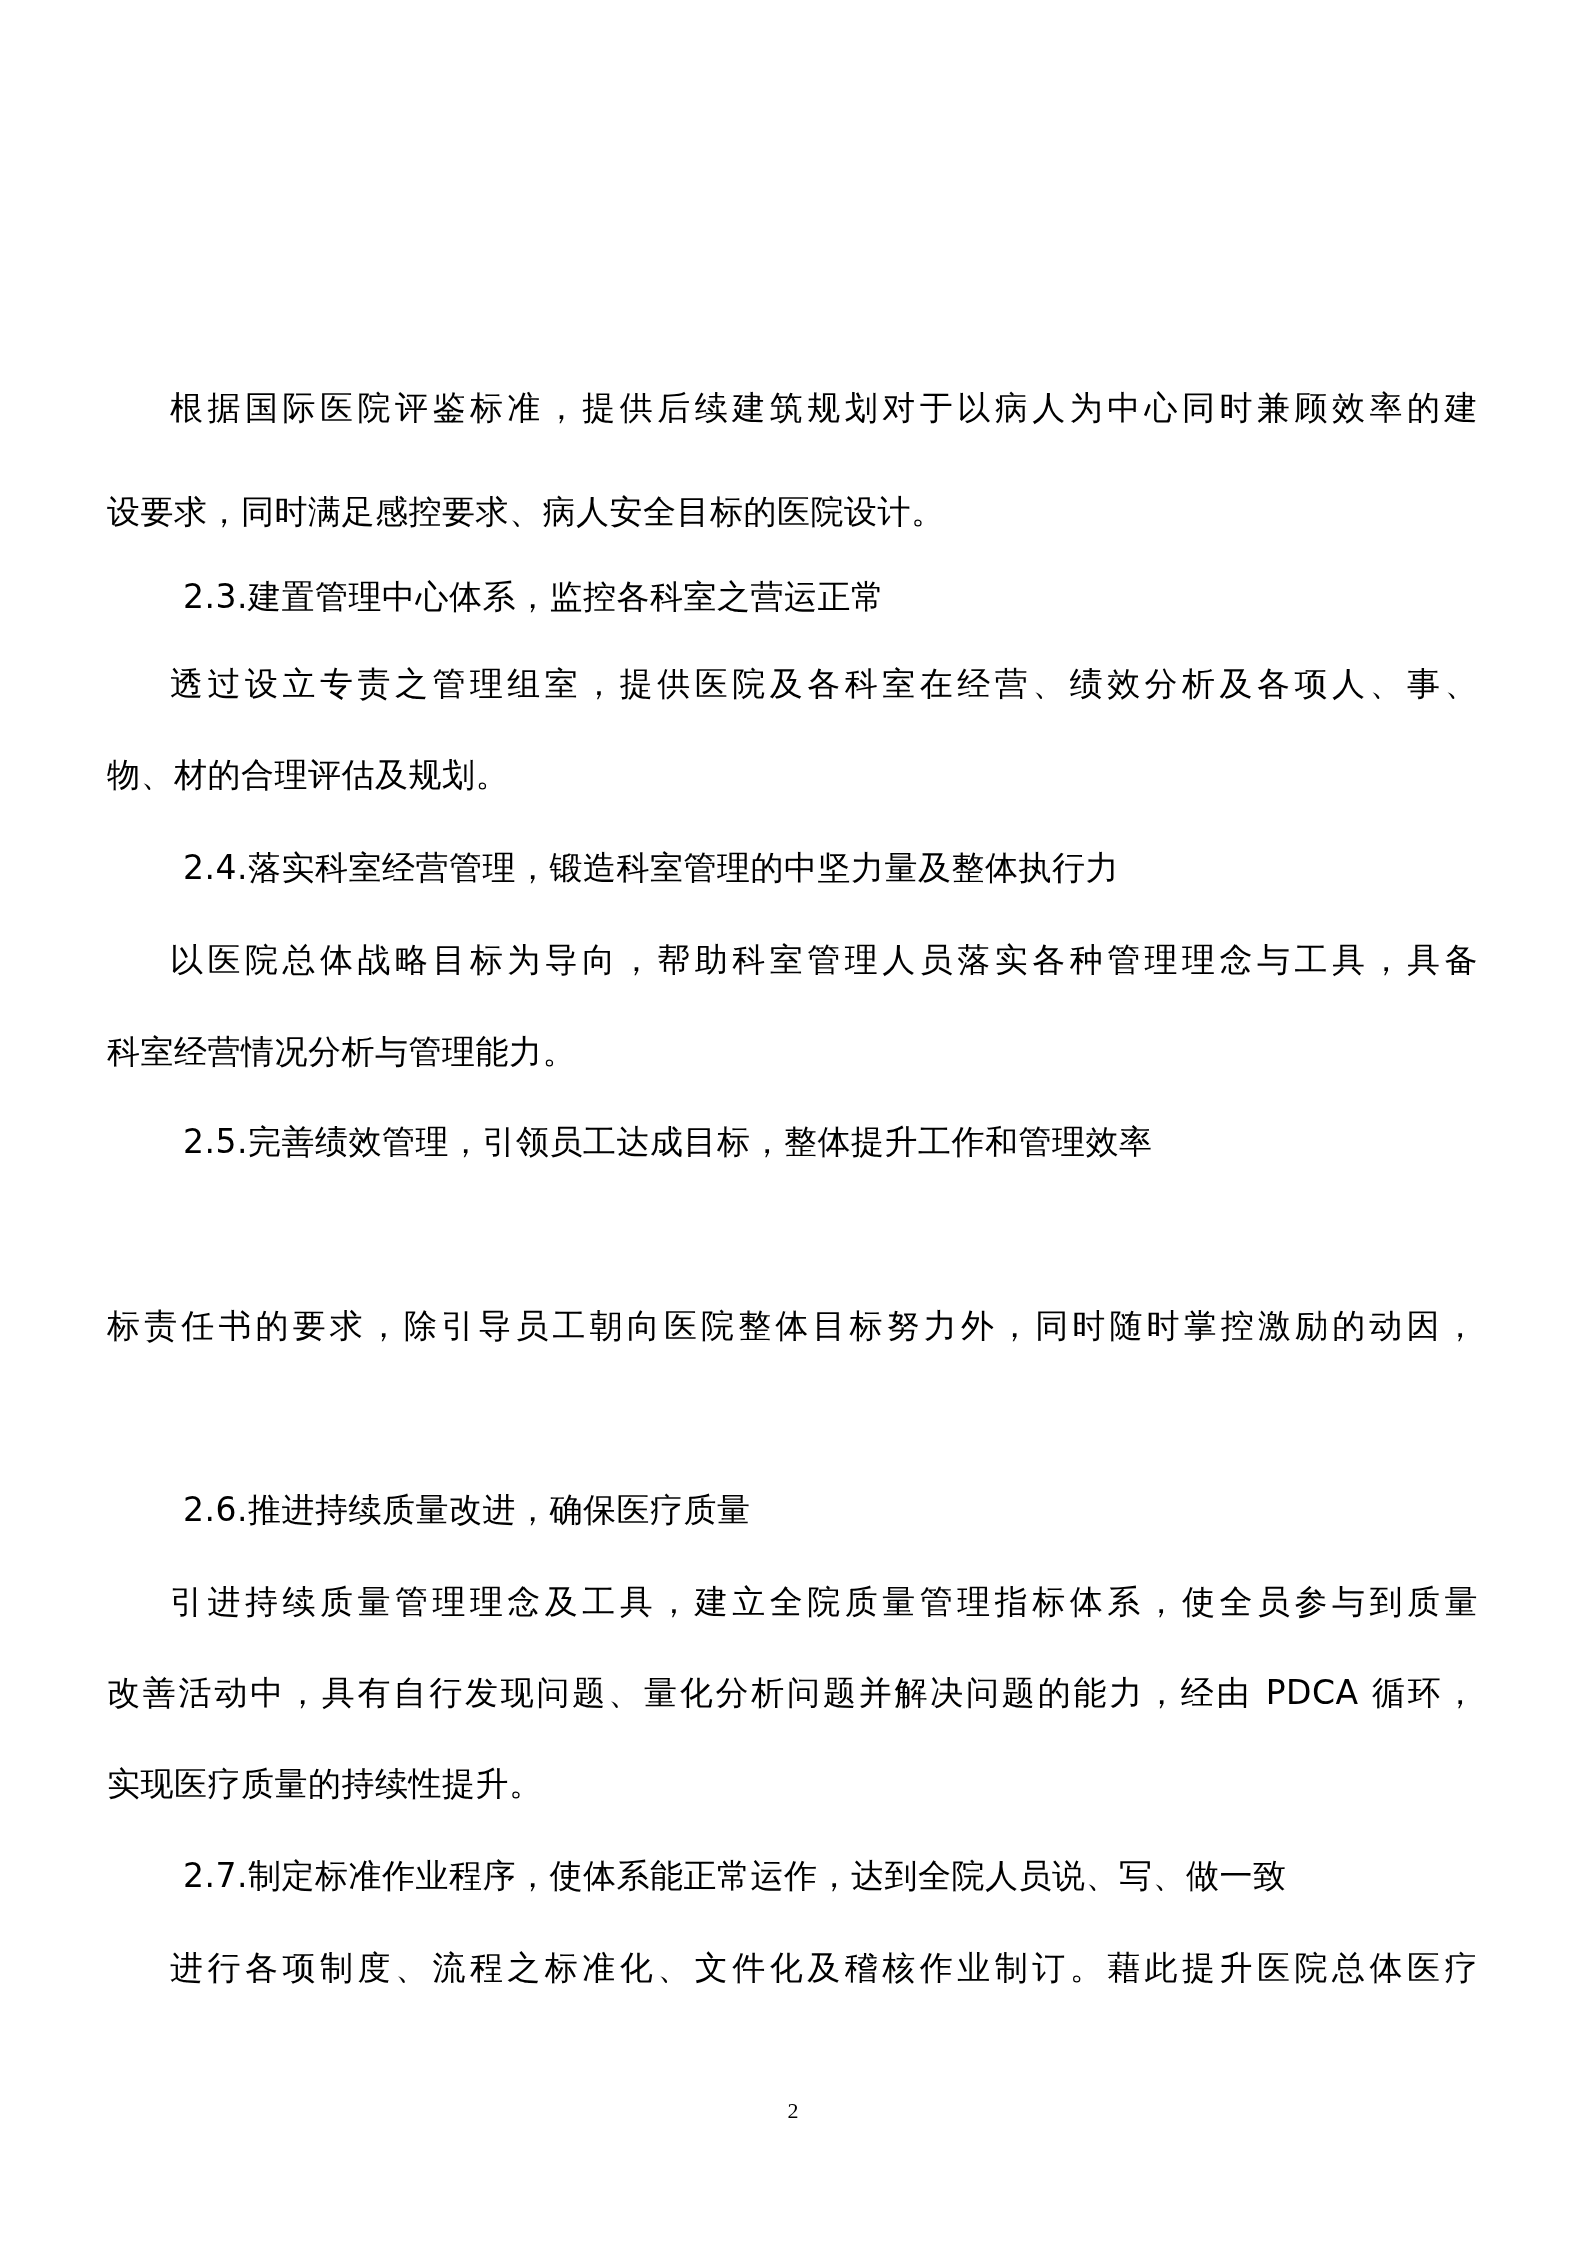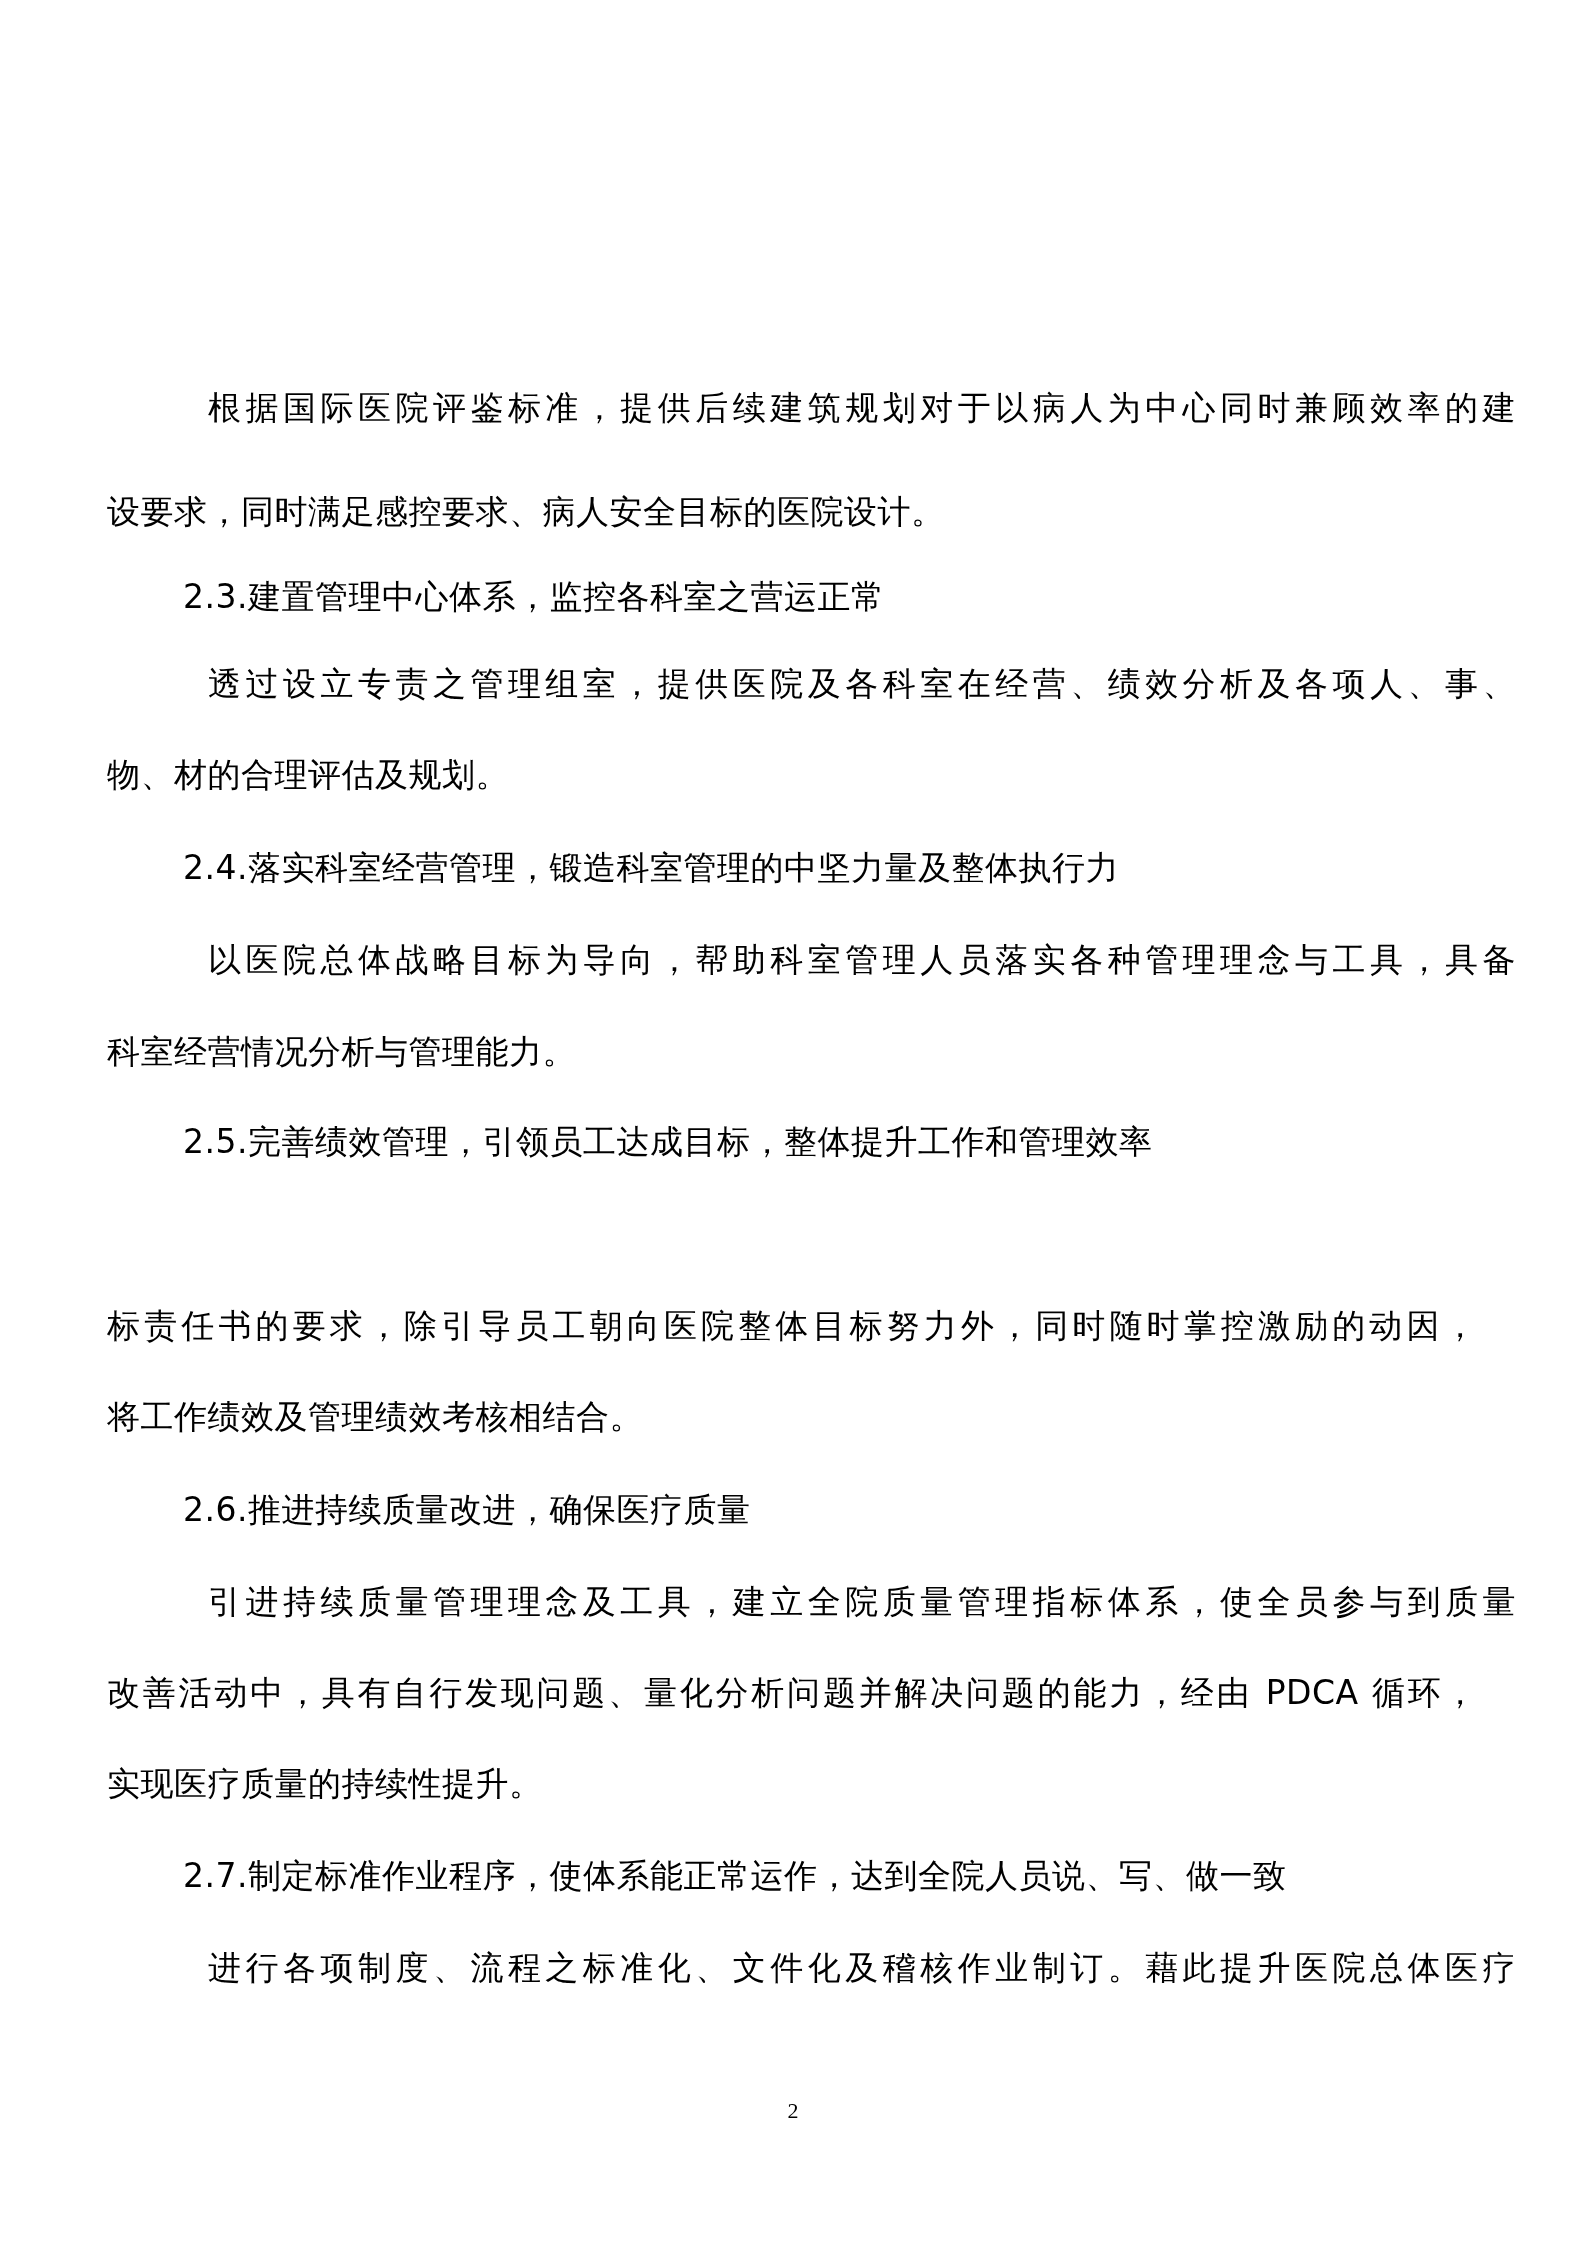--- a/index.html
+++ b/index.html
@@ -4,21 +4,21 @@
 <style>
   html, body { margin: 0; padding: 0; background: #ffffff; }
   body { width: 1586px; height: 2245px; position: relative; overflow: hidden;
          font-family: "DejaVu Sans", "Liberation Sans", sans-serif; color: #000; }
   .page { position: absolute; left: 0; top: 0; width: 1586px; height: 2245px; background: #fff; }
   .line { position: absolute; font-size: 33px; line-height: 40px; white-space: nowrap; letter-spacing: 0.5px; }
   .heading { left: 183px; }
   .first { left: 170px; }
   .cont { left: 107px; }
   .justify { width: 1370px; text-align: justify; text-align-last: justify; }
-  .justify.first { width: 1308px; margin-left: 38px; }
+  .justify.first { width: 1308px; }
   .pagenum { position: absolute; left: 0; width: 1586px; text-align: center; top: 2098px;
              font-size: 22px; font-family: "Liberation Serif", serif; }
 </style>
 </head>
 <body>
 
 <div class="page">
 
   <div class="line first justify" style="top:388px">根据国际医院评鉴标准，提供后续建筑规划对于以病人为中心同时兼顾效率的建</div>
   <div class="line cont" style="top:492px">设要求，同时满足感控要求、病人安全目标的医院设计。</div>
@@ -26,21 +26,20 @@
   <div class="line heading" style="top:577px">2.3.建置管理中心体系，监控各科室之营运正常</div>
   <div class="line first justify" style="top:664px">透过设立专责之管理组室，提供医院及各科室在经营、绩效分析及各项人、事、</div>
   <div class="line cont" style="top:755px">物、材的合理评估及规划。</div>
 
   <div class="line heading" style="top:848px">2.4.落实科室经营管理，锻造科室管理的中坚力量及整体执行力</div>
   <div class="line first justify" style="top:940px">以医院总体战略目标为导向，帮助科室管理人员落实各种管理理念与工具，具备</div>
   <div class="line cont" style="top:1032px">科室经营情况分析与管理能力。</div>
 
   <div class="line heading" style="top:1122px">2.5.完善绩效管理，引领员工达成目标，整体提升工作和管理效率</div>
   <div class="line cont justify" style="top:1306px">标责任书的要求，除引导员工朝向医院整体目标努力外，同时随时掌控激励的动因，</div>
-  <div class="line cont" style="top:1397px">将工作绩效及管理绩效考核相结合。</div>
 
   <div class="line heading" style="top:1490px">2.6.推进持续质量改进，确保医疗质量</div>
   <div class="line first justify" style="top:1582px">引进持续质量管理理念及工具，建立全院质量管理指标体系，使全员参与到质量</div>
   <div class="line cont" style="top:1764px">实现医疗质量的持续性提升。</div>
   <div class="line cont justify" style="top:1673px">改善活动中，具有自行发现问题、量化分析问题并解决问题的能力，经由 PDCA 循环，</div>
 
   <div class="line heading" style="top:1856px">2.7.制定标准作业程序，使体系能正常运作，达到全院人员说、写、做一致</div>
   <div class="line first justify" style="top:1948px">进行各项制度、流程之标准化、文件化及稽核作业制订。藉此提升医院总体医疗</div>
 
   <div class="pagenum">2</div>

